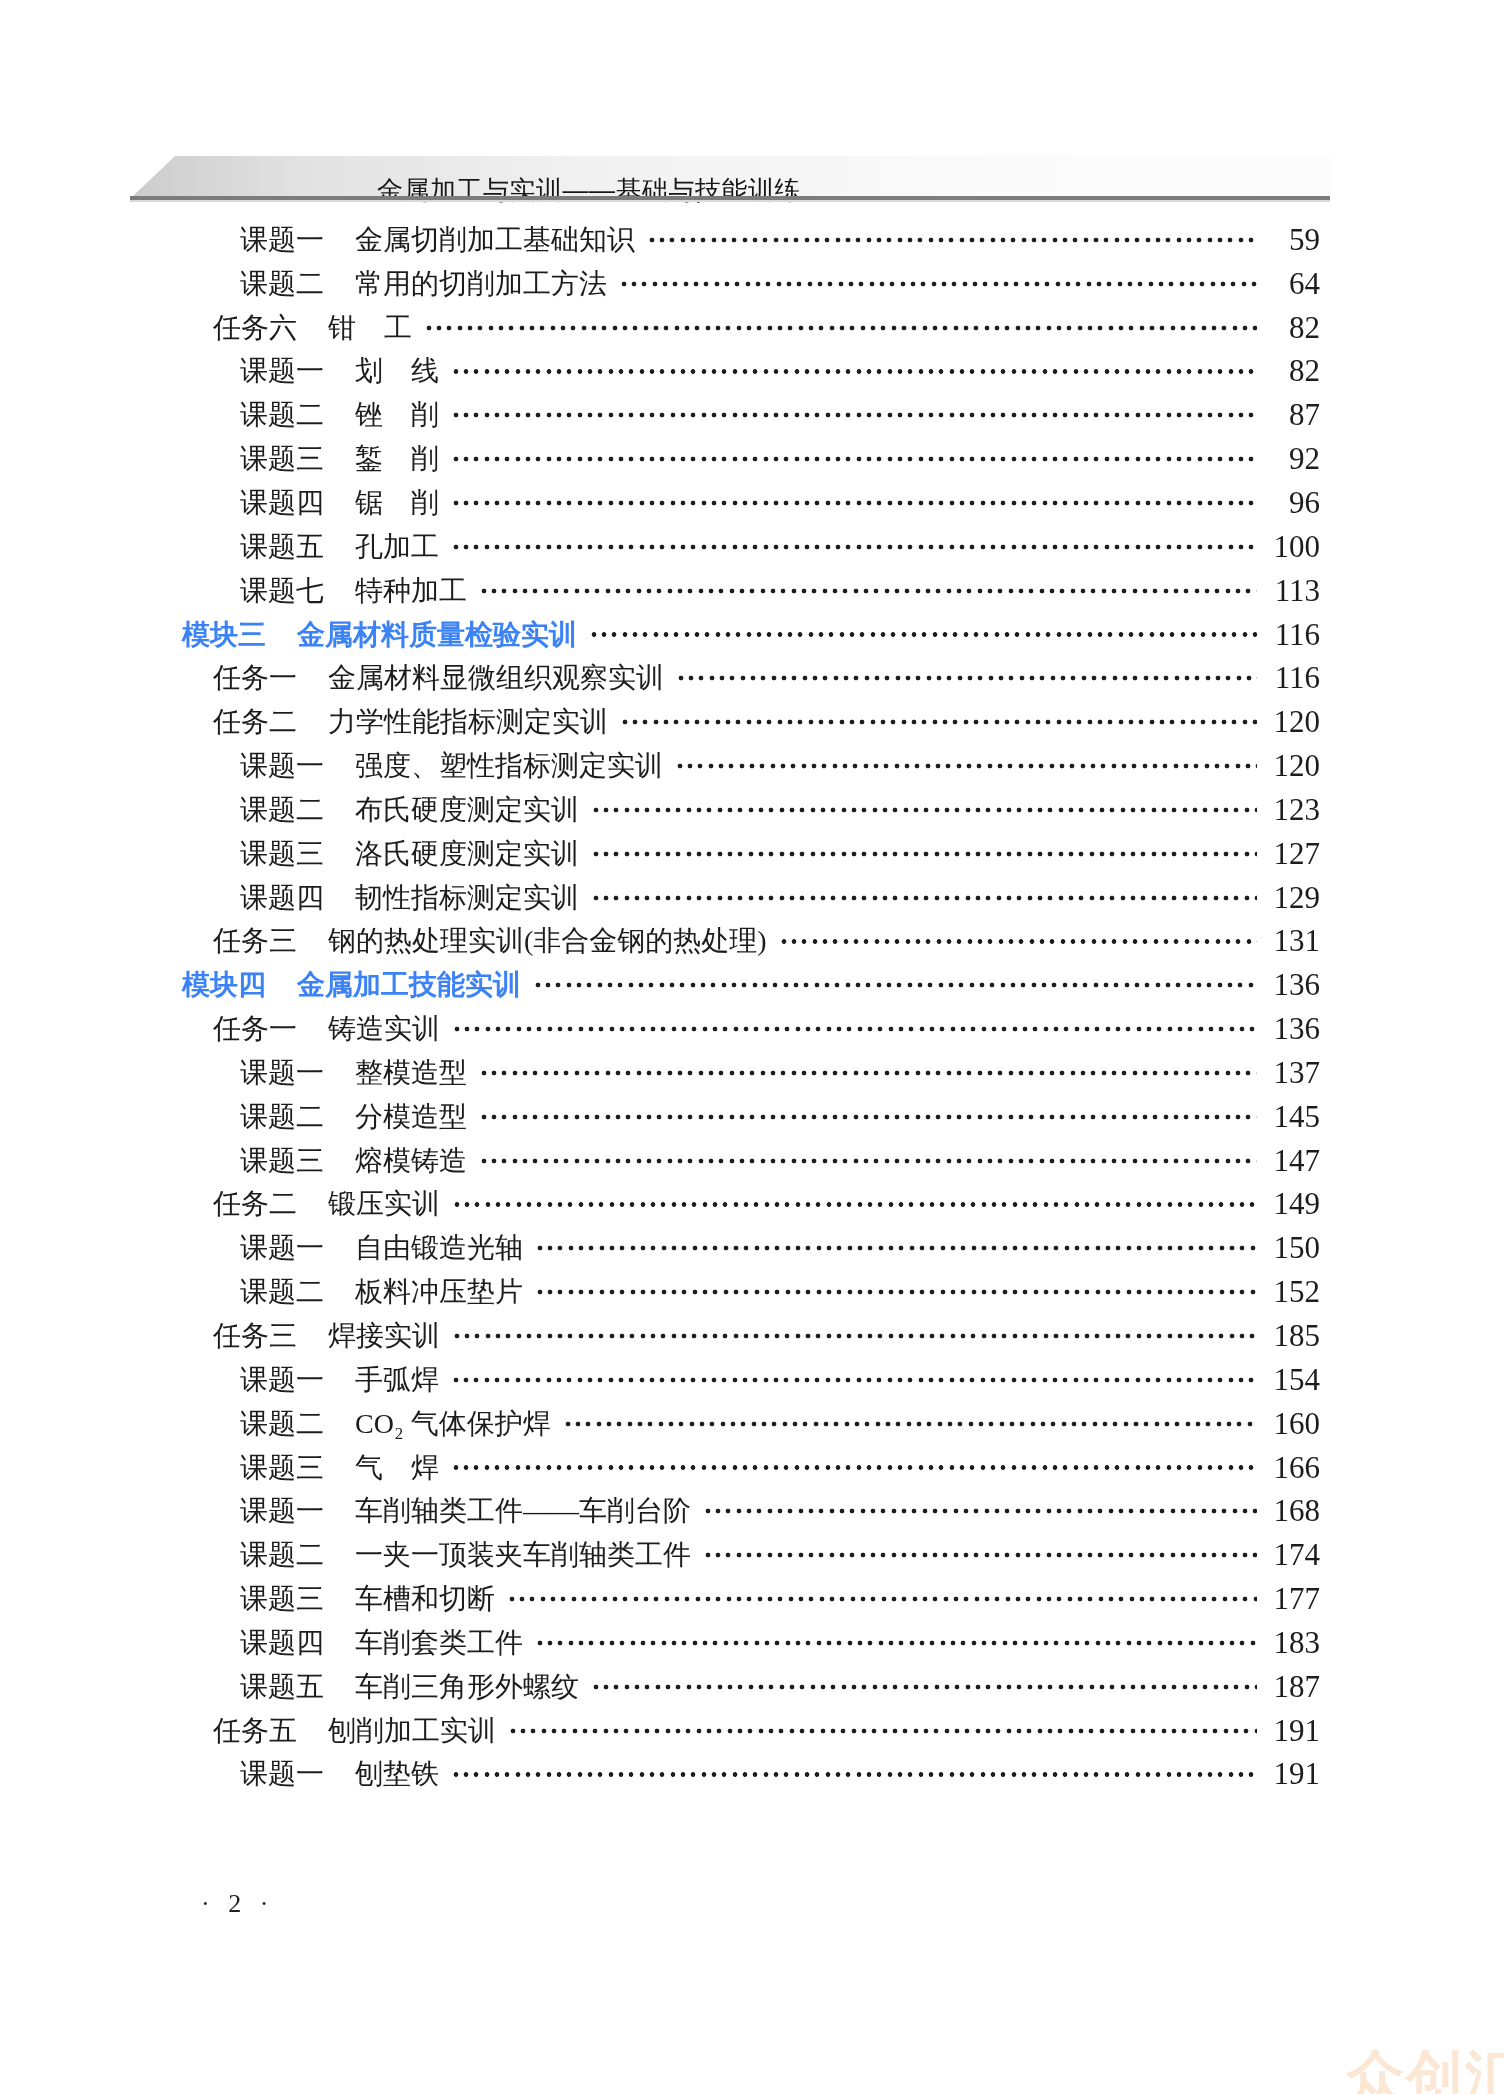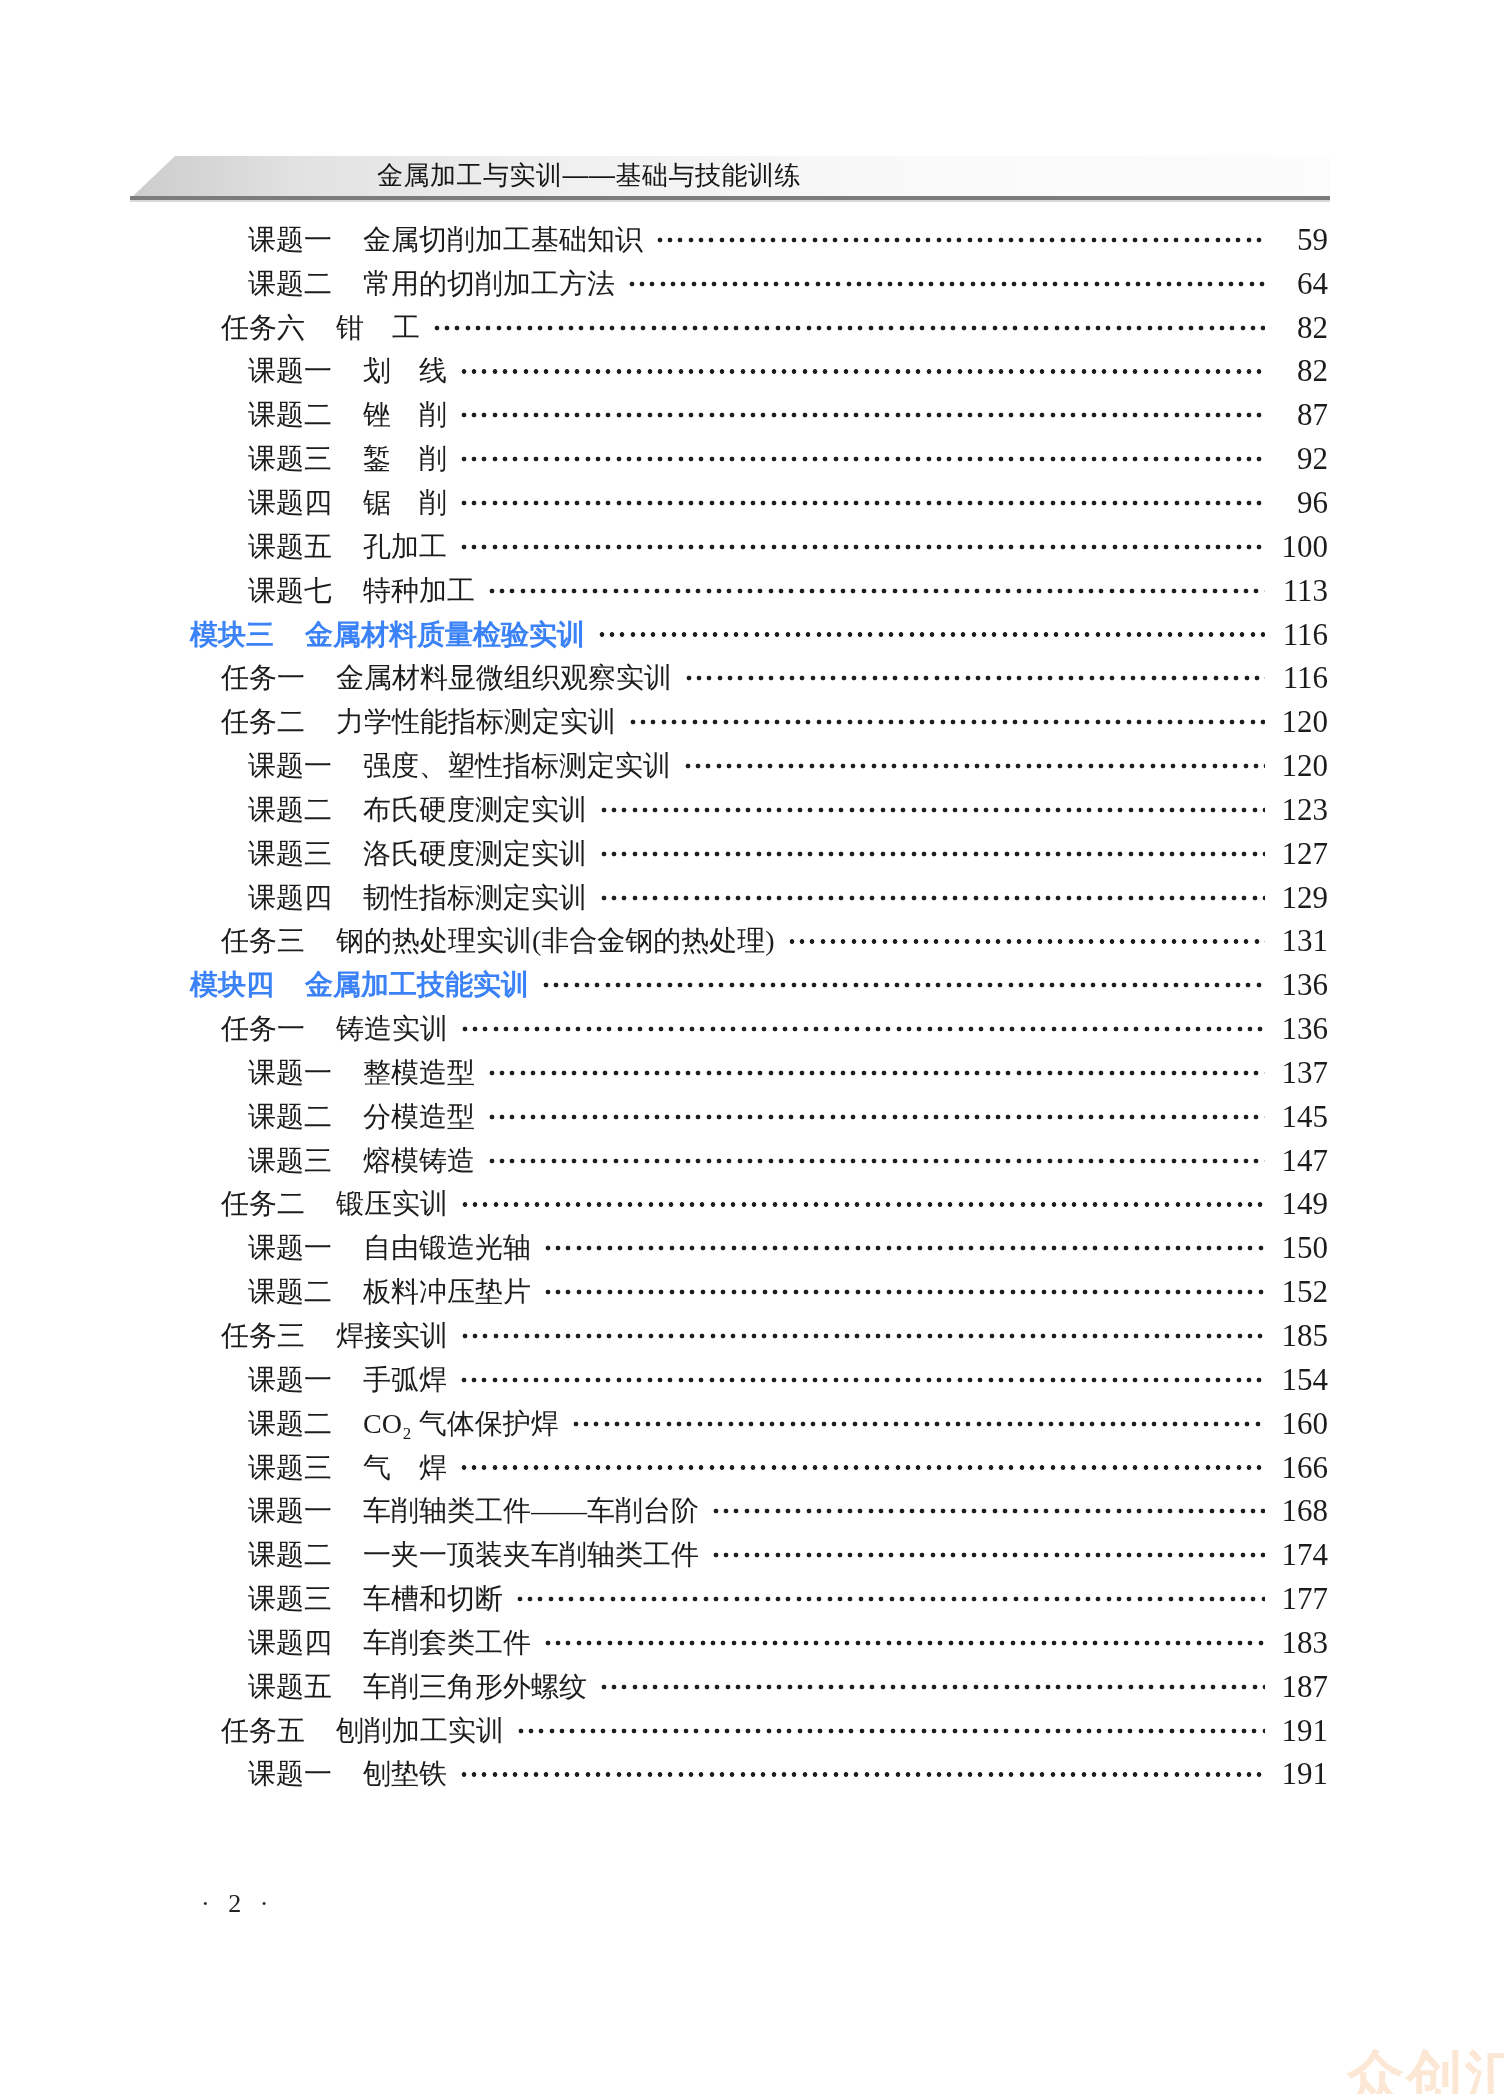--- a/index.html
+++ b/index.html
@@ -12,29 +12,29 @@
     color:#1c1c1c;
   }
   
   .header-band{
     position:absolute;left:133px;top:156px;
     width:1197px;height:40px;
     background:linear-gradient(to right,#cccccc 0%,#e2e2e2 14%,#f1f1f1 38%,#fafafa 68%,#fcfcfc 100%);
     clip-path:polygon(42px 0,100% 0,100% 100%,0 100%);
   }
   .header-title{
-    position:absolute;left:377px;top:160px;
+    position:absolute;left:377px;top:175px;
     font-family:"Liberation Sans","DejaVu Sans",sans-serif;
     font-size:26px;line-height:30px;color:#161616;
     letter-spacing:0.5px;white-space:nowrap;
   }
   .header-rule{position:absolute;left:130px;top:196px;width:1200px;height:4px;background:#7c7c7c;}
   .header-rule-light{position:absolute;left:130px;top:200px;width:1200px;height:2px;background:#d9d9d9;}
   
-  .toc{position:absolute;left:8px;top:218px;width:1320px;}
+  .toc{position:absolute;left:0;top:218px;width:1320px;}
   .toc-row{
     display:flex;align-items:center;
     height:43.85px;
     font-size:28px;line-height:28px;
     white-space:nowrap;
   }
   .toc-row .lbl{flex:0 0 auto;width:86px;margin-right:29px;}
   .toc-row .ttl{flex:0 0 auto;}
   .toc-row .leader{
     flex:1 1 auto;align-self:stretch;

